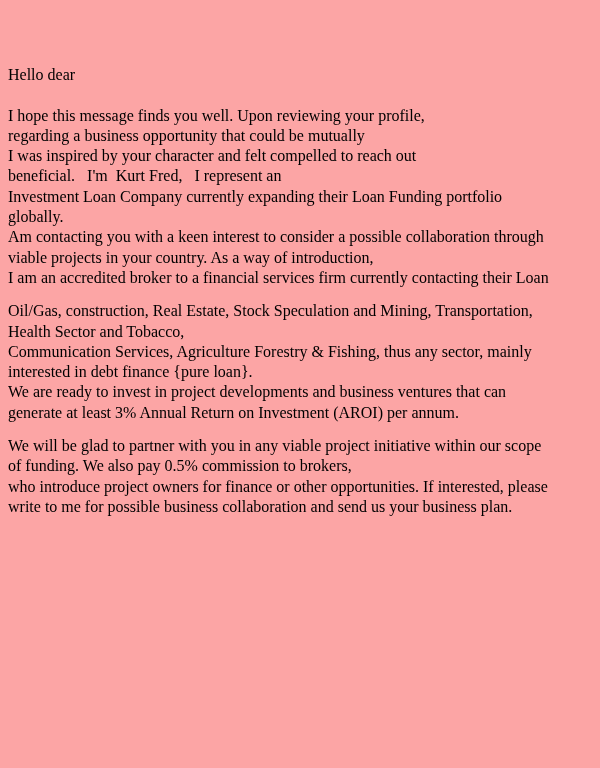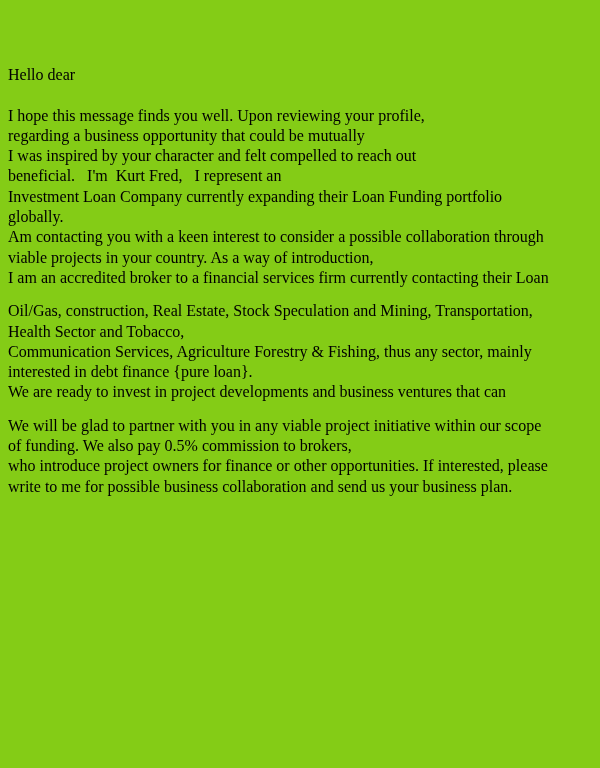--- a/index.html
+++ b/index.html
@@ -7,21 +7,21 @@
     padding: 0;
     background: #ffffff;
   }
   .page {
     position: relative;
     width: 600px;
     height: 768px;
     box-sizing: border-box;
     padding: 65px 8px 0 8px;
     overflow: hidden;
-    background: #84cc16;
+    background: #fca5a5;
     font-family: "Liberation Serif", "DejaVu Serif", serif;
     font-size: 16px;
     line-height: 20.3px;
     color: #000000;
   }
   .para {
     margin: 0 0 13px 0;
   }
   .para.no-gap {
     margin-bottom: 0;
@@ -59,20 +59,21 @@
     <div class="line">viable projects in your country. As a way of introduction,</div>
     <div class="line">I am an accredited broker to a financial services firm currently contacting their Loan</div>
   </div>
 
   <div class="para">
     <div class="line">Oil/Gas, construction, Real Estate, Stock Speculation and Mining, Transportation,</div>
     <div class="line">Health Sector and Tobacco,</div>
     <div class="line">Communication Services, Agriculture Forestry &amp; Fishing, thus any sector, mainly</div>
     <div class="line">interested in debt finance {pure loan}.</div>
     <div class="line">We are ready to invest in project developments and business ventures that can</div>
+    <div class="line">generate at least 3% Annual Return on Investment (AROI) per annum.</div>
   </div>
 
   <div class="para">
     <div class="line">We will be glad to partner with you in any viable project initiative within our scope</div>
     <div class="line">of funding. We also pay 0.5% commission to brokers,</div>
     <div class="line">who introduce project owners for finance or other opportunities. If interested, please</div>
     <div class="line">write to me for possible business collaboration and send us your business plan.</div>
   </div>
 
 

